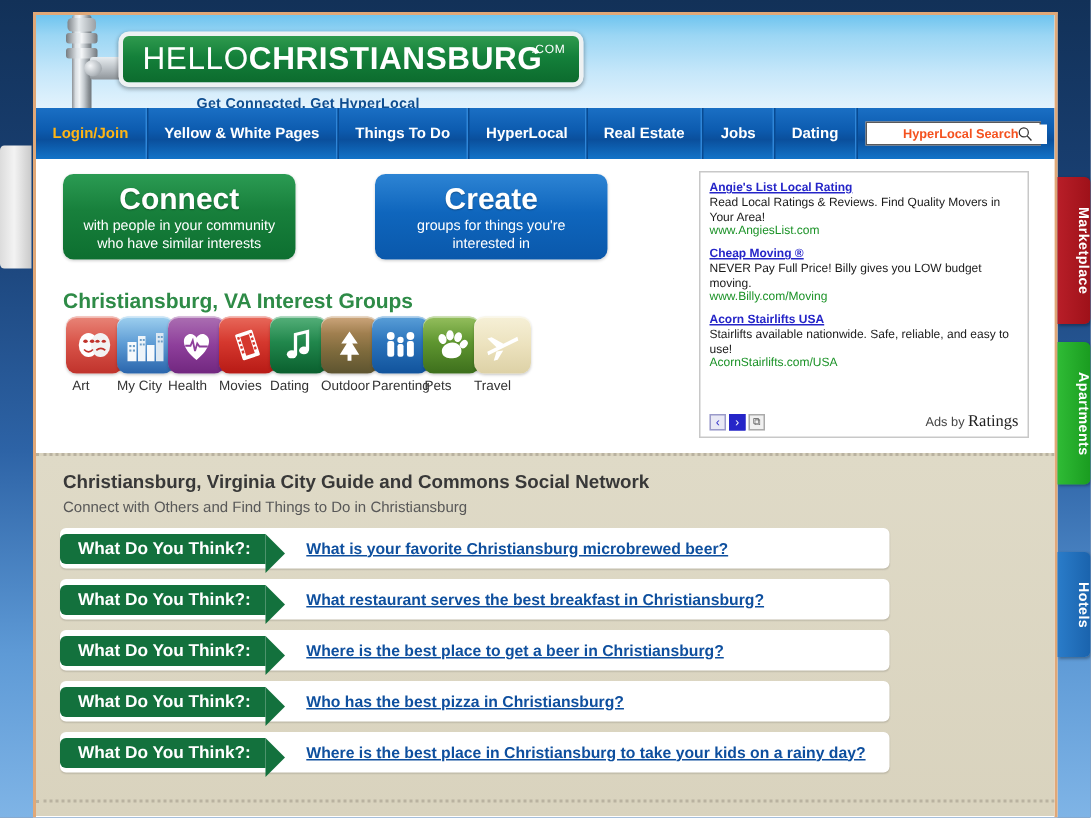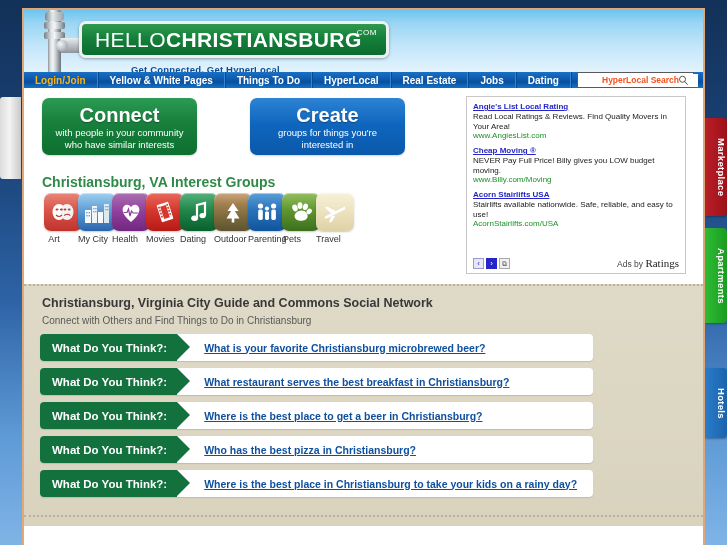--- a/index.html
+++ b/index.html
@@ -90,21 +90,21 @@
     color: #ffffff; font-size: 8px; letter-spacing: 0.5px;
   }
   #tagline {
     position: absolute; left: 107px; top: 54px;
     font-size: 9.5px; font-weight: bold; color: #0f4d8f;
     letter-spacing: 0.2px;
   }
   
   #nav {
     position: relative;
-    height: 16px;
+    height: 34px;
     background: linear-gradient(180deg,#1a6fc4 0%,#0d5cb0 42%,#0a4f9c 62%,#1273c8 100%);
     display: flex; align-items: stretch;
   }
   .nav-item {
     display: flex; align-items: center;
     padding: 0 11px;
     font-size: 10px; font-weight: bold;
     color: #ffffff;
     border-right: 1px solid #2f86d8;
     border-left: 1px solid #084a92;
@@ -274,21 +274,21 @@
     background: #ffffff;
     border-radius: 4px;
     display: flex; align-items: center;
     box-shadow: 0 1px 1px rgba(0,0,0,0.12);
   }
   .wdyt-tag {
     position: relative;
     background: #13713d;
     color: #ffffff;
     font-size: 11.5px; font-weight: bold;
-    height: 27px;
+    height: 20px;
     display: flex; align-items: center;
     padding: 0 10px 0 12px;
     border-radius: 4px 0 0 4px;
     white-space: nowrap;
   }
   .wdyt-tag::after {
     content: "";
     position: absolute; right: -13px; top: 0;
     width: 0; height: 0;
     border-top: 13.5px solid transparent;

